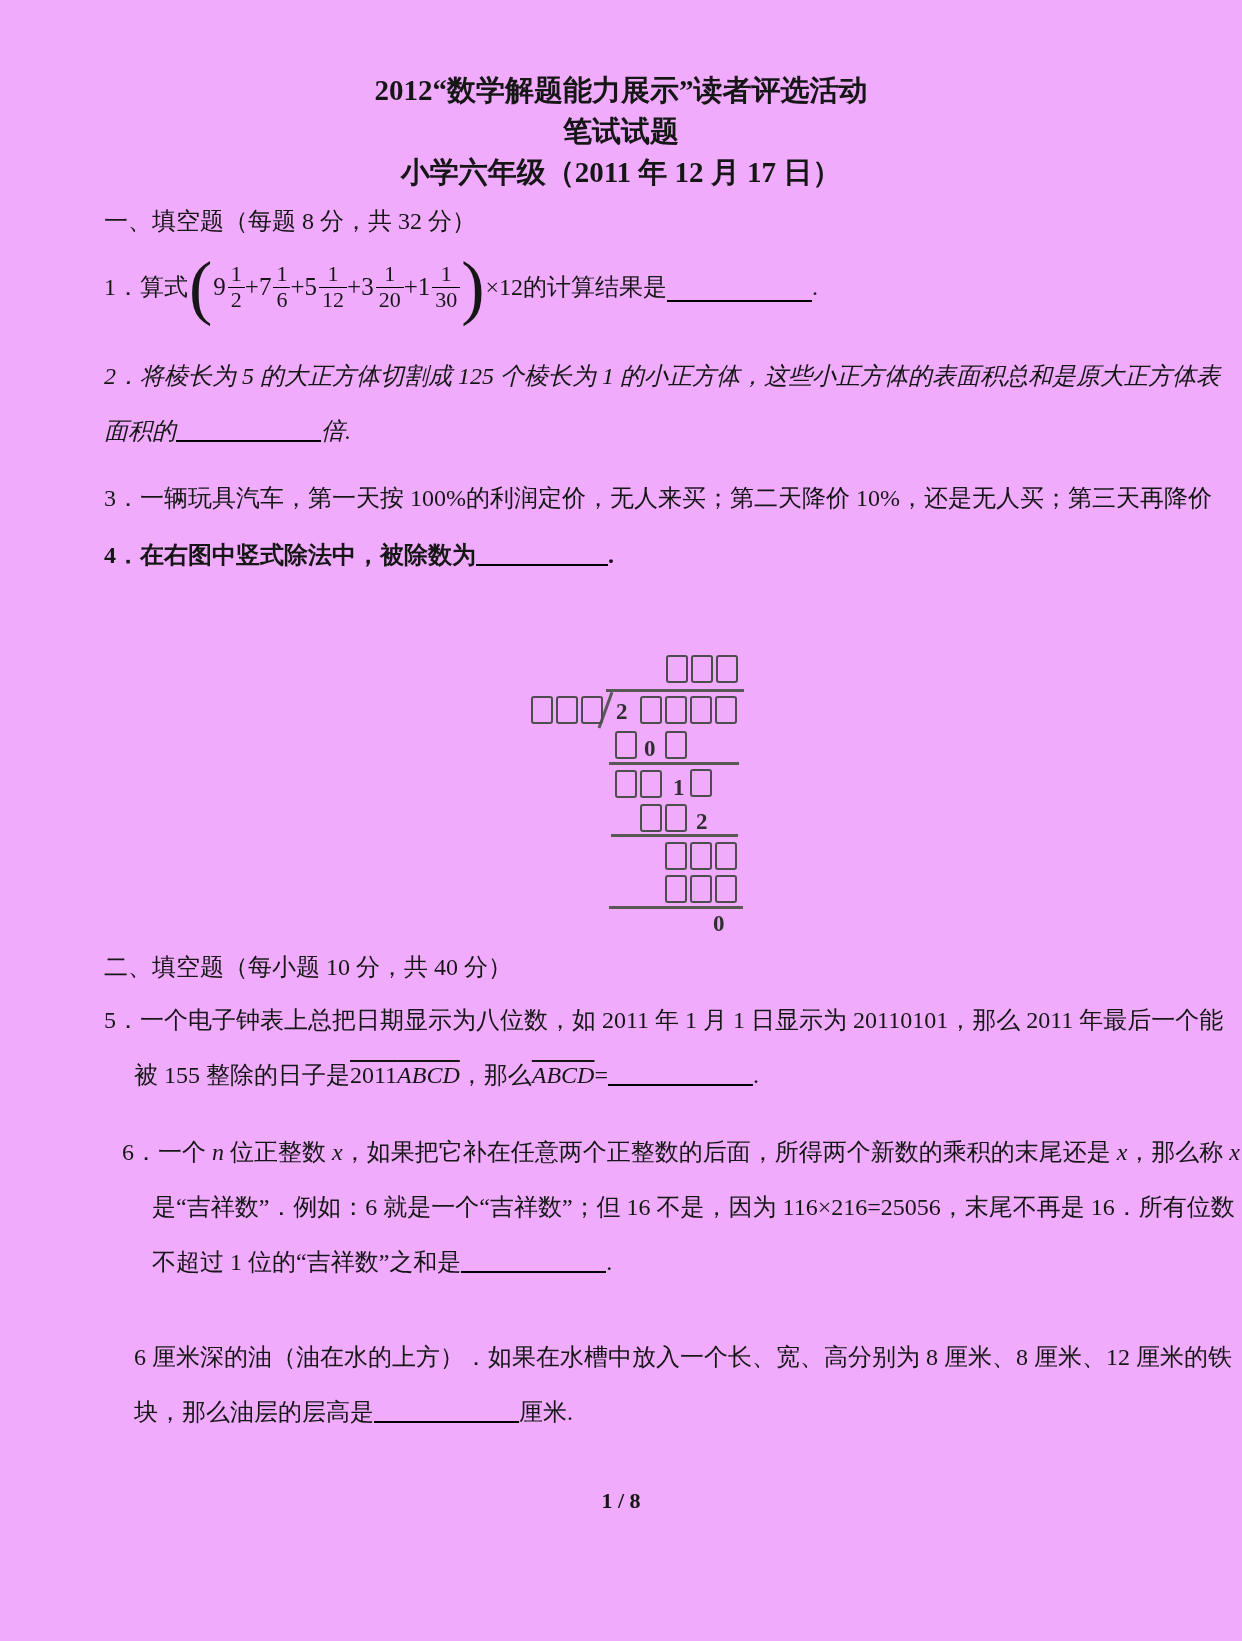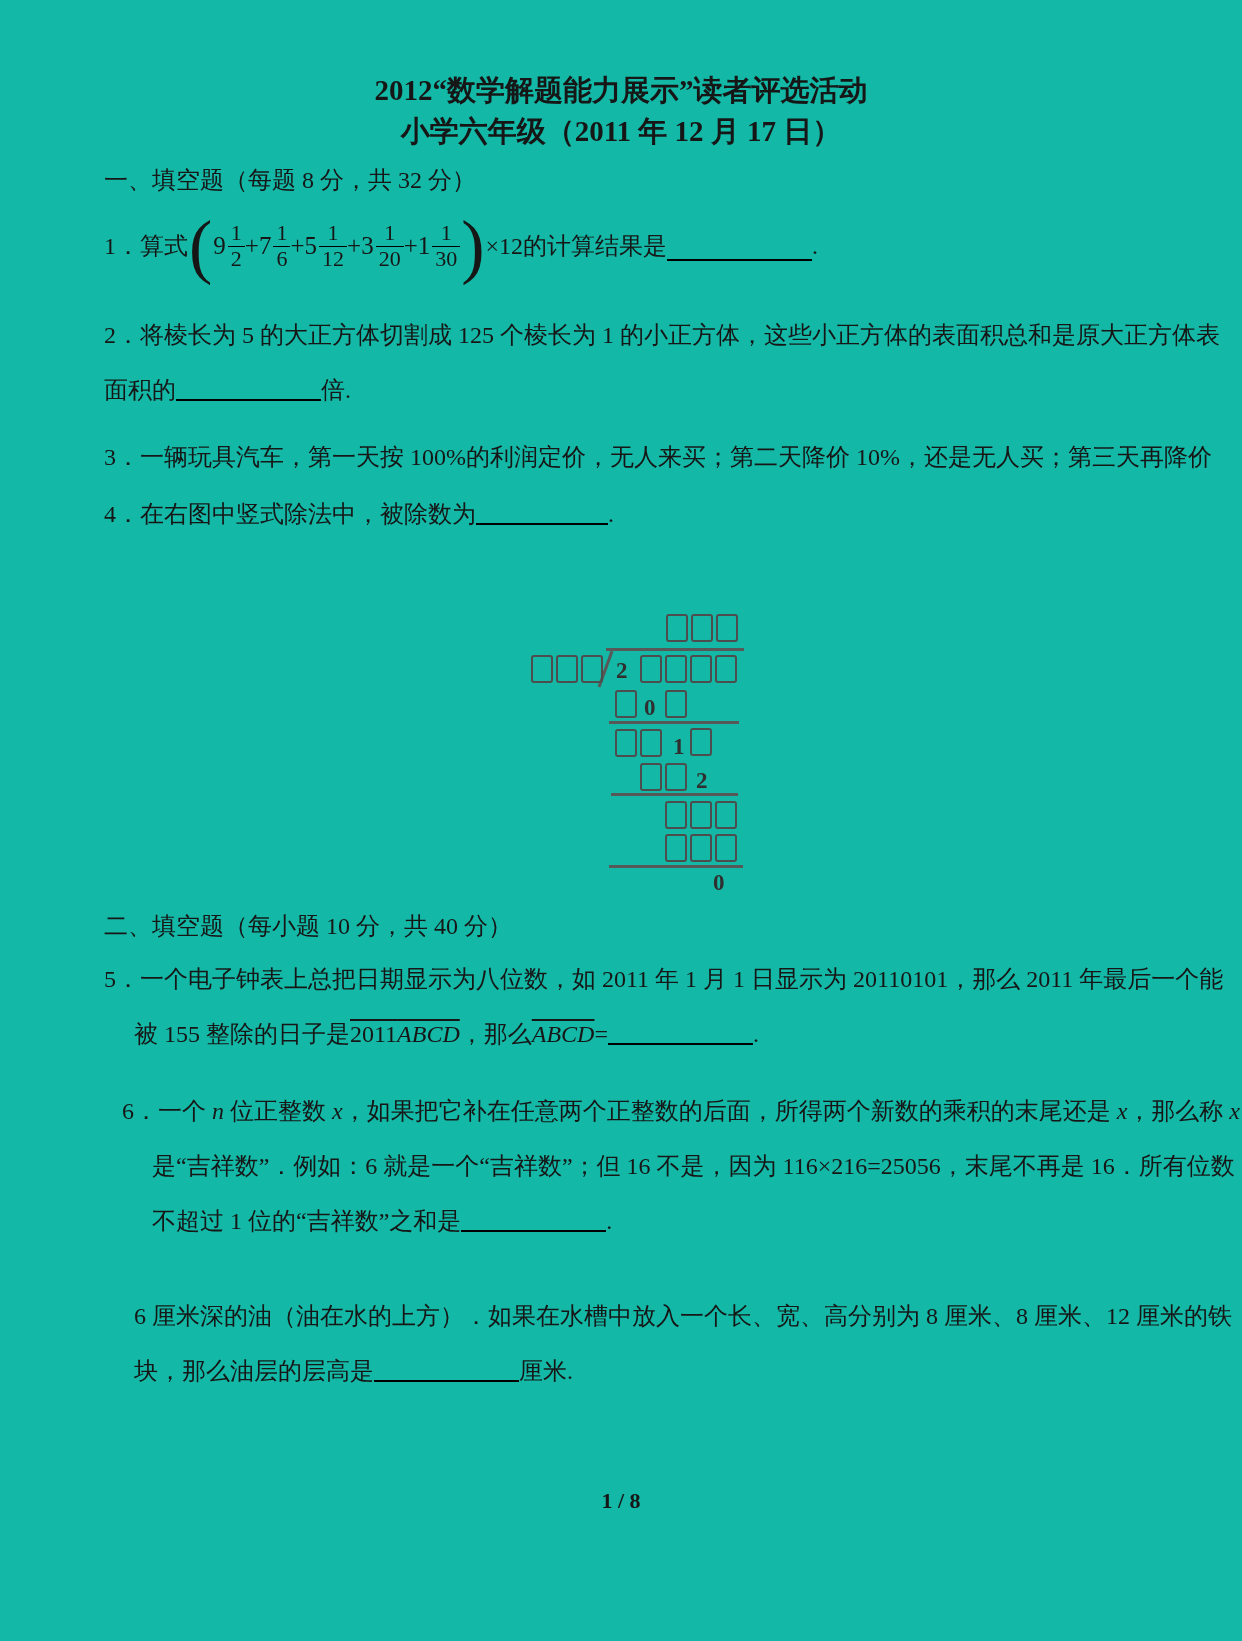--- a/index.html
+++ b/index.html
@@ -1,17 +1,17 @@
 <!DOCTYPE html>
 <html><head>
 <meta charset="utf-8">
 <style>
   html,body { margin:0; padding:0; background:#fff; }
   .page {
-    position:relative; width:1242px; height:1641px; background:#14b8a6;
+    position:relative; width:1242px; height:1641px; background:#f0abfc;
     font-family:"Liberation Serif","DejaVu Serif",serif; color:#161616;
     overflow:hidden;
   }
   .content { padding:70px 104px 0 104px; }
   .t1,.t2,.t3 { text-align:center; font-weight:bold; font-size:29px; line-height:41px; white-space:nowrap; }
   .sec { font-size:24px; line-height:44px; margin-top:6px; white-space:nowrap; }
   .q { font-size:24px; }
   .qline { line-height:55px; white-space:nowrap; }
   .indent { padding-left:30px; }
   .blank { display:inline-block; width:145px; height:0.95em; border-bottom:2px solid #000; transform:translateY(3px); }
@@ -26,36 +26,37 @@
   .frac { display:inline-flex; flex-direction:column; align-items:center; font-size:22px; line-height:1.12; margin-left:2px; }
   .frac .den { border-top:1.7px solid #000; padding:0 3px; }
   .frac .num { padding:0 3px; }
   
   .figure { position:relative; width:250px; height:332px; margin:24px auto 0 auto; }
   .fbox { position:absolute; width:22px; height:28px; border:2.5px solid #4d4d4d; border-radius:3px; box-sizing:border-box; }
   .fline { position:absolute; height:2.5px; background:#585858; }
   .fdigit { position:absolute; font-weight:bold; font-size:23px; line-height:1; color:#2f2f2f; }
   .fslash { position:absolute; left:108px; top:84px; width:2.5px; height:38px; background:#585858; transform:rotate(20deg); }
   
-  #q2 { margin-top:22px; }
+  #q2 { margin-top:22px;font-style:italic; }
   #q3 { margin-top:12px; }
-  #q4 { margin-top:2px; }
+  #q4 { margin-top:2px;font-weight:bold; }
   #sec2 { margin-top:6px; }
   #q5 { margin-top:4px; }
   #q6 { margin-top:22px;margin-left:18px; }
   #q7 { margin-top:40px; }
   .footer { position:absolute; left:0; right:0; top:1488px; text-align:center; font-size:22px; font-weight:bold; }
 </style>
 </head>
 <body>
 
 <div class="page">
   <div class="content">
 
     <div class="t1">2012“数学解题能力展示”读者评选活动</div>
+    <div class="t2">笔试试题</div>
     <div class="t3">小学六年级（2011 年 12 月 17 日）</div>
 
     <div class="sec">一、填空题（每题 8 分，共 32 分）</div>
 
     <div class="q formula" id="q1">
       <span>1．</span>
         <span>算式</span>
       <span class="paren">(</span>
       <span class="whole">9</span>
       <span class="frac">

